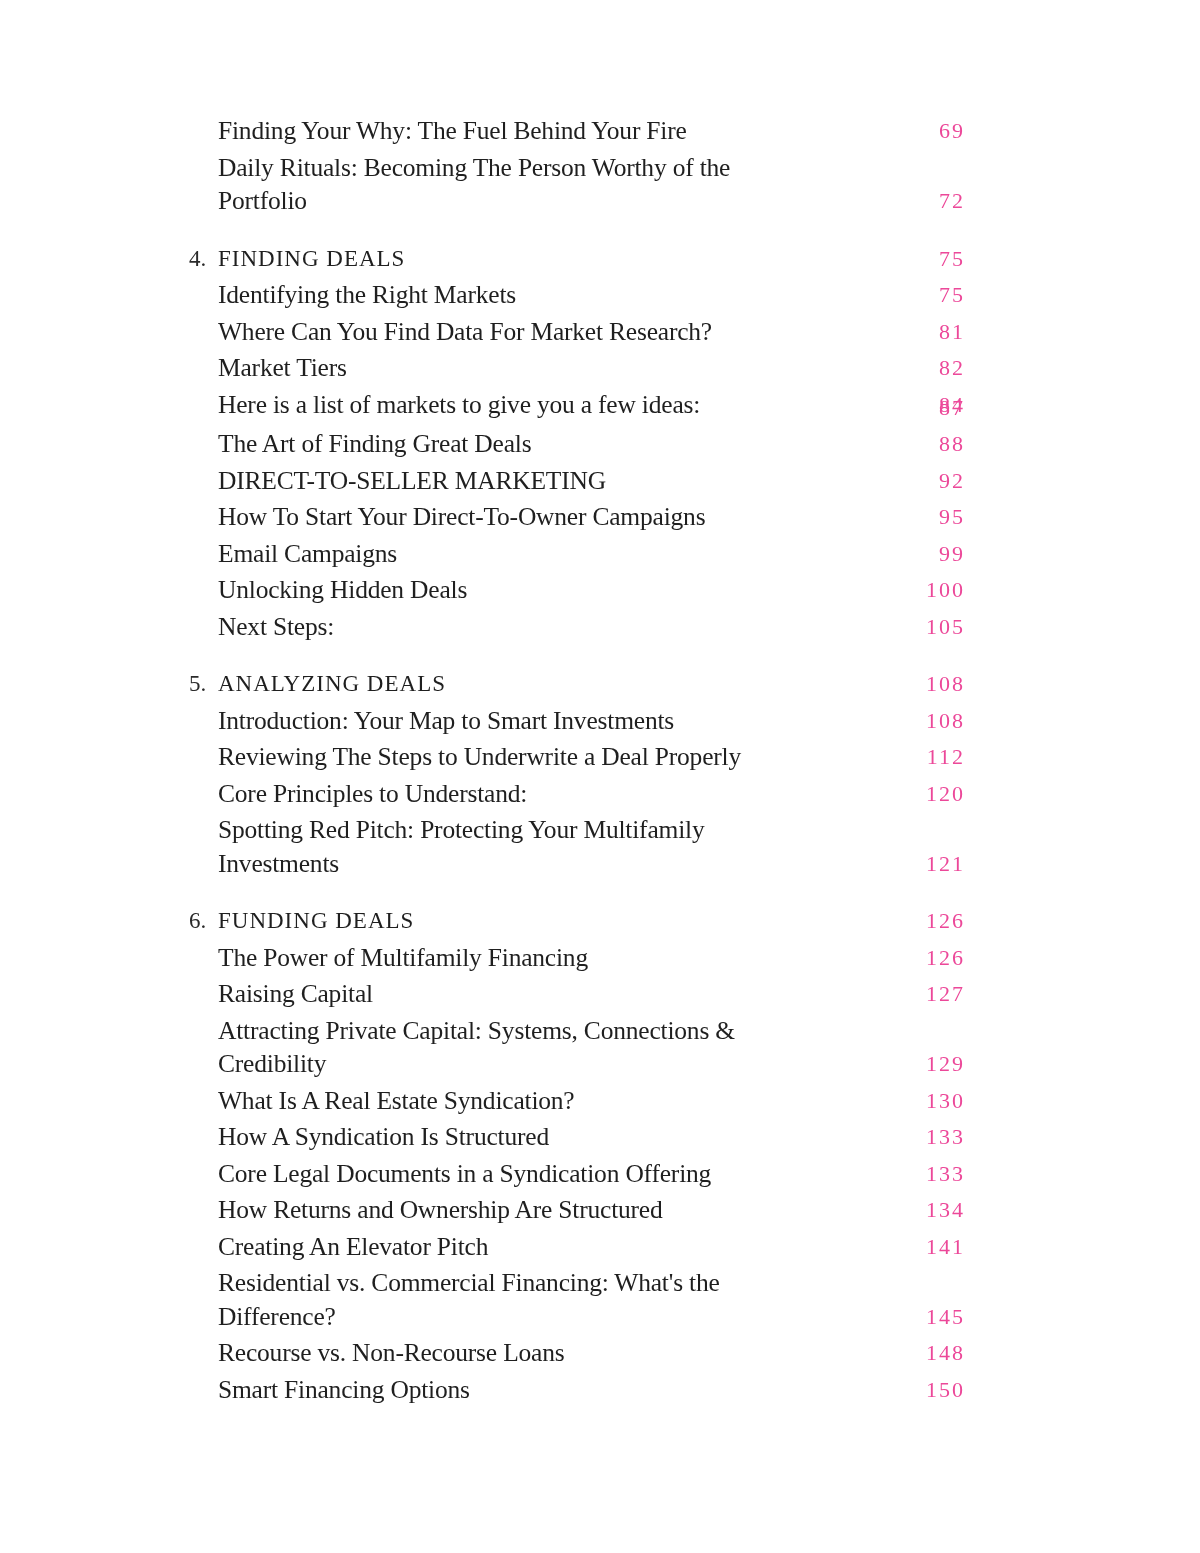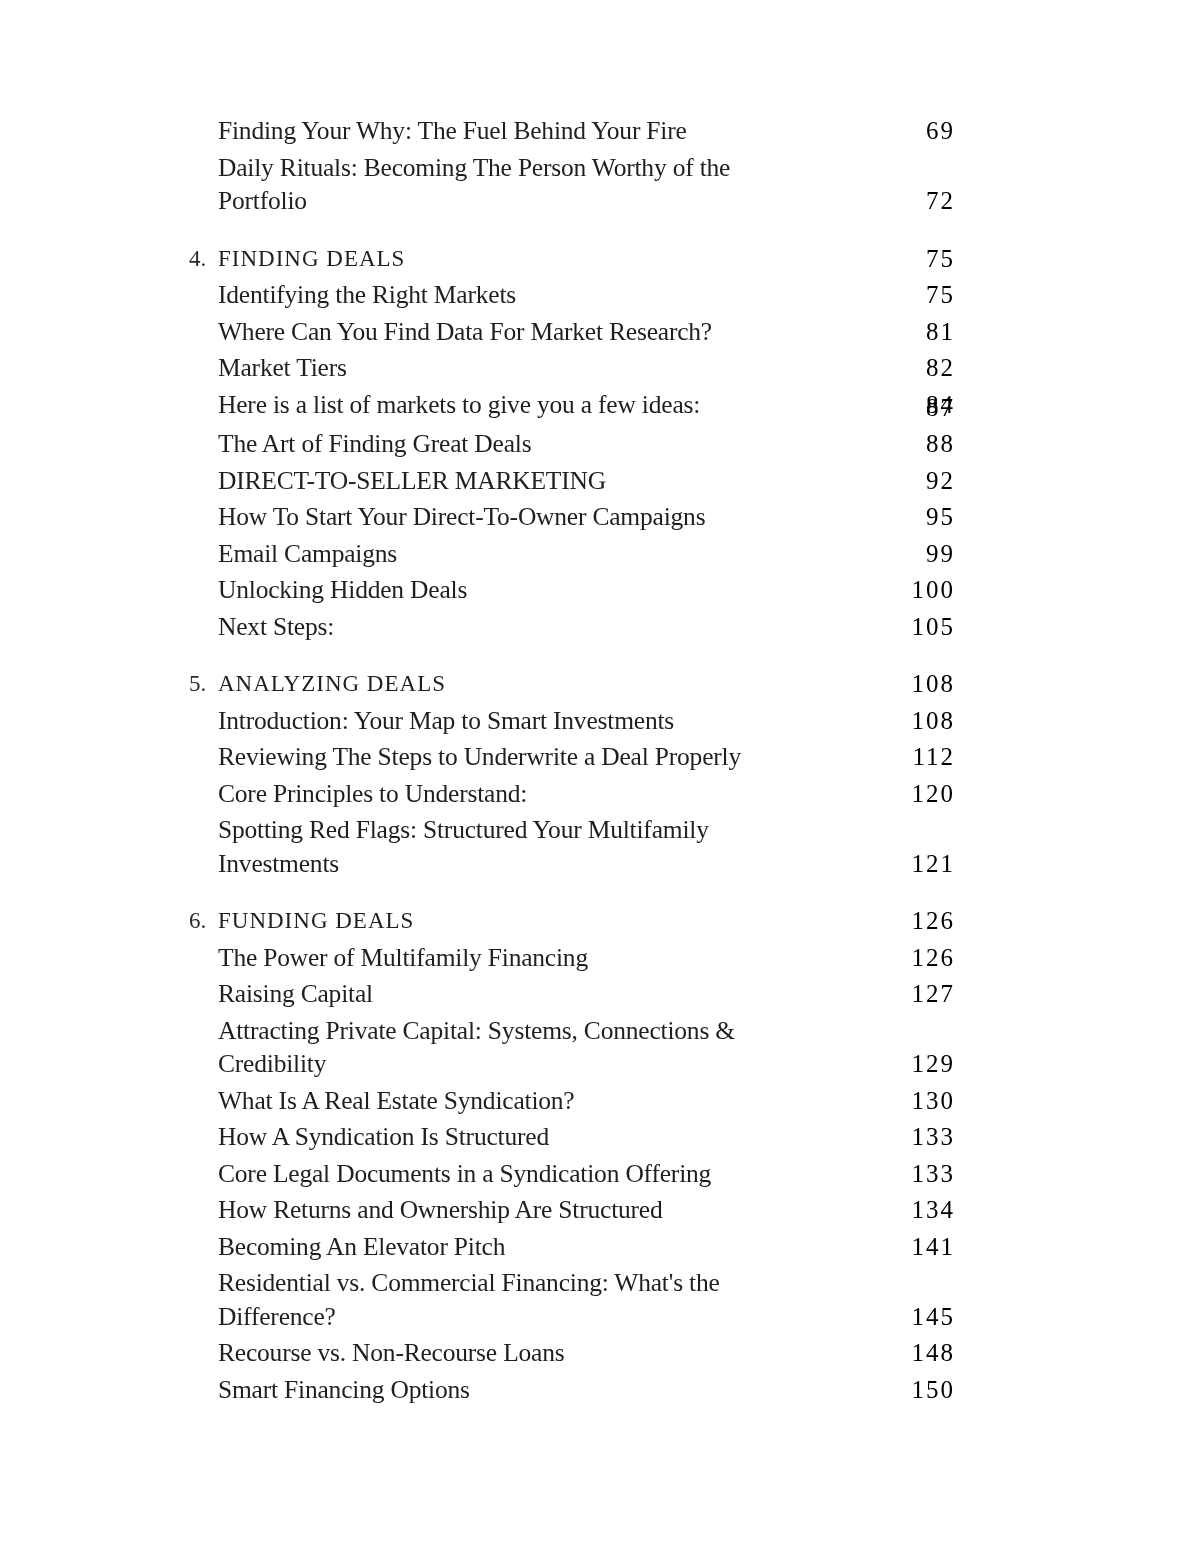--- a/index.html
+++ b/index.html
@@ -18,27 +18,27 @@
   }
   .entry .title {
     margin-left: 218px;
     width: 600px;
     font-size: 25.5px;
     line-height: 33.5px;
     letter-spacing: -0.2px;
   }
   .entry .page-num {
     position: absolute;
-    right: 245px;
+    right: 235px;
     bottom: 0;
-    font-size: 25px;
+    font-size: 22px;
     line-height: 33.5px;
     letter-spacing: 2px;
     text-align: right;
-    color: #000000;
+    color: #ec4899;
   }
   .entry.sub { margin-top: 3px; }
   .entry.chapter { margin-top: 24px; }
   .entry.chapter .title {
     font-size: 23px;
     letter-spacing: 1px;
     text-transform: none;
   }
   .entry.chapter .num {
     position: absolute;
@@ -127,21 +127,21 @@
     </div>
     <div class="entry sub">
       <span class="title">Reviewing The Steps to Underwrite a Deal Properly</span>
       <span class="page-num">112</span>
     </div>
     <div class="entry sub">
       <span class="title">Core Principles to Understand:</span>
       <span class="page-num">120</span>
     </div>
     <div class="entry sub">
-      <span class="title">Spotting Red Flags: Structured Your Multifamily Investments</span>
+      <span class="title">Spotting Red Pitch: Protecting Your Multifamily Investments</span>
       <span class="page-num">121</span>
     </div>
 
     <div class="entry chapter">
       <span class="num">6.</span>
       <span class="title caps">FUNDING DEALS</span>
       <span class="page-num">126</span>
     </div>
     <div class="entry sub">
       <span class="title">The Power of Multifamily Financing</span>
@@ -165,21 +165,21 @@
     </div>
     <div class="entry sub">
       <span class="title">Core Legal Documents in a Syndication Offering</span>
       <span class="page-num">133</span>
     </div>
     <div class="entry sub">
       <span class="title">How Returns and Ownership Are Structured</span>
       <span class="page-num">134</span>
     </div>
     <div class="entry sub">
-      <span class="title">Becoming An Elevator Pitch</span>
+      <span class="title">Creating An Elevator Pitch</span>
       <span class="page-num">141</span>
     </div>
     <div class="entry sub">
       <span class="title">Residential vs. Commercial Financing: What's the Difference?</span>
       <span class="page-num">145</span>
     </div>
     <div class="entry sub">
       <span class="title">Recourse vs. Non-Recourse Loans</span>
       <span class="page-num">148</span>
     </div>

